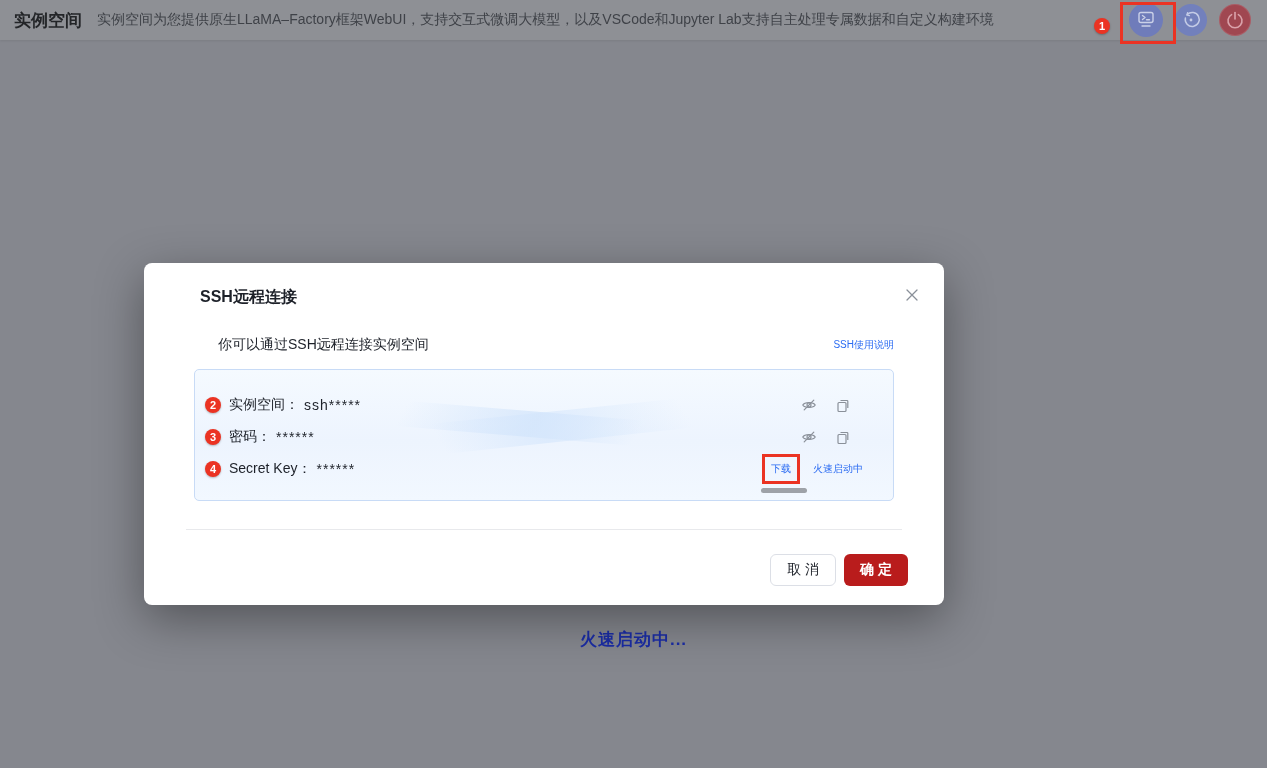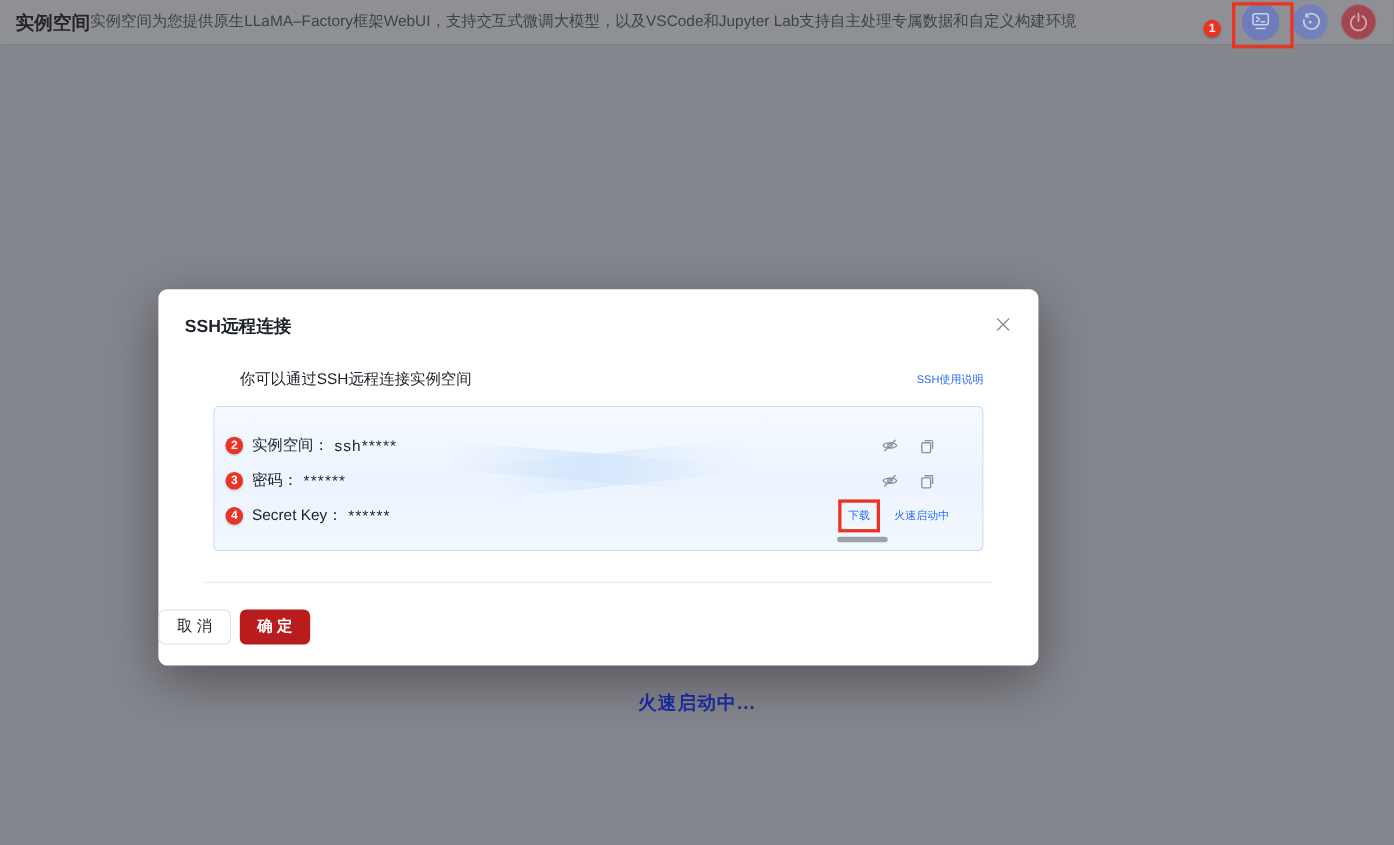--- a/index.html
+++ b/index.html
@@ -4,20 +4,21 @@
 <style>
   * { margin:0; padding:0; box-sizing:border-box; }
   html,body { width:1267px; height:768px; overflow:hidden; }
   body { font-family:"Liberation Sans","DejaVu Sans",sans-serif; background:#85878E; position:relative; }
 
   
   .page-header {
     position:absolute; left:0; top:0; width:1267px; height:40px;
     background:#8E9095; display:flex; align-items:center;
     box-shadow:0 1px 2px rgba(0,0,0,0.08);
+    gap:15px;
   }
   .page-title { font-size:17px; font-weight:bold; color:#232528; margin-left:14px; white-space:nowrap; }
   .page-subtitle { font-size:14px; color:#3F4248; white-space:nowrap; overflow:hidden; max-width:970px; }
 
   .toolbar-btn {
     position:absolute; border-radius:50%; display:flex; align-items:center; justify-content:center;
     cursor:pointer; border:none;
   }
   .btn-terminal { left:1129px; top:3px;  width:34px; height:34px; background:#6F7CBA; }
   .btn-restart  { left:1175px; top:4px;  width:32px; height:32px; background:#7280BC; }
@@ -38,21 +39,21 @@
     box-shadow:0 1px 2px rgba(0,0,0,0.25); flex:none;
   }
   .anno-badge-1 { position:absolute; left:1094px; top:18px; }
 
   
   .modal {
     position:absolute; left:144px; top:263px; width:800px; height:342px;
     background:#ffffff; border-radius:8px;
     box-shadow:0 14px 48px rgba(0,0,0,0.38);
   }
-  .modal-header { padding:24px 24px 0 24px; position:relative; height:46px; }
+  .modal-header { padding:24px 24px 0 24px; position:relative; height:46px;margin-left:32px; }
   .modal-title { font-size:16px; font-weight:bold; color:#1D2129; }
   .modal-close {
     position:absolute; right:22px; top:22px; width:20px; height:20px;
     display:flex; align-items:center; justify-content:center; cursor:pointer;
     color:#8A9099; background:none; border:none;
   }
 
   .intro-row {
     margin-top:26px; padding:0 50px; display:flex; align-items:center; justify-content:space-between;
     font-size:14px; height:20px;margin-left:24px;
@@ -93,21 +94,21 @@
   .row-links { display:flex; margin-right:-12px; }
 
   .scroll-thumb {
     position:absolute; left:566px; bottom:7px; width:46px; height:5px;
     background:#9EA2A8; border-radius:3px; cursor:pointer;
   }
 
   .divider { margin:28px 42px 0 42px; height:1px; background:#E8E9EC; }
 
   .modal-footer {
-    margin-top:24px; padding-right:24px; display:flex; gap:8px;
+    margin-top:24px; padding-right:36px; display:flex; justify-content:flex-end; gap:8px;
   }
   .btn { height:32px; font-size:14px; border-radius:6px; cursor:pointer; padding:0 16px;
          font-family:inherit; display:flex; align-items:center; }
   .btn-cancel { background:#fff; border:1px solid #DCDFE6; color:#1D2129; }
   .btn-confirm { background:#b91c1c; border:none; color:#fff;font-weight:bold; }
 </style>
 </head>
 <body>
 
 <div class="page-header">

